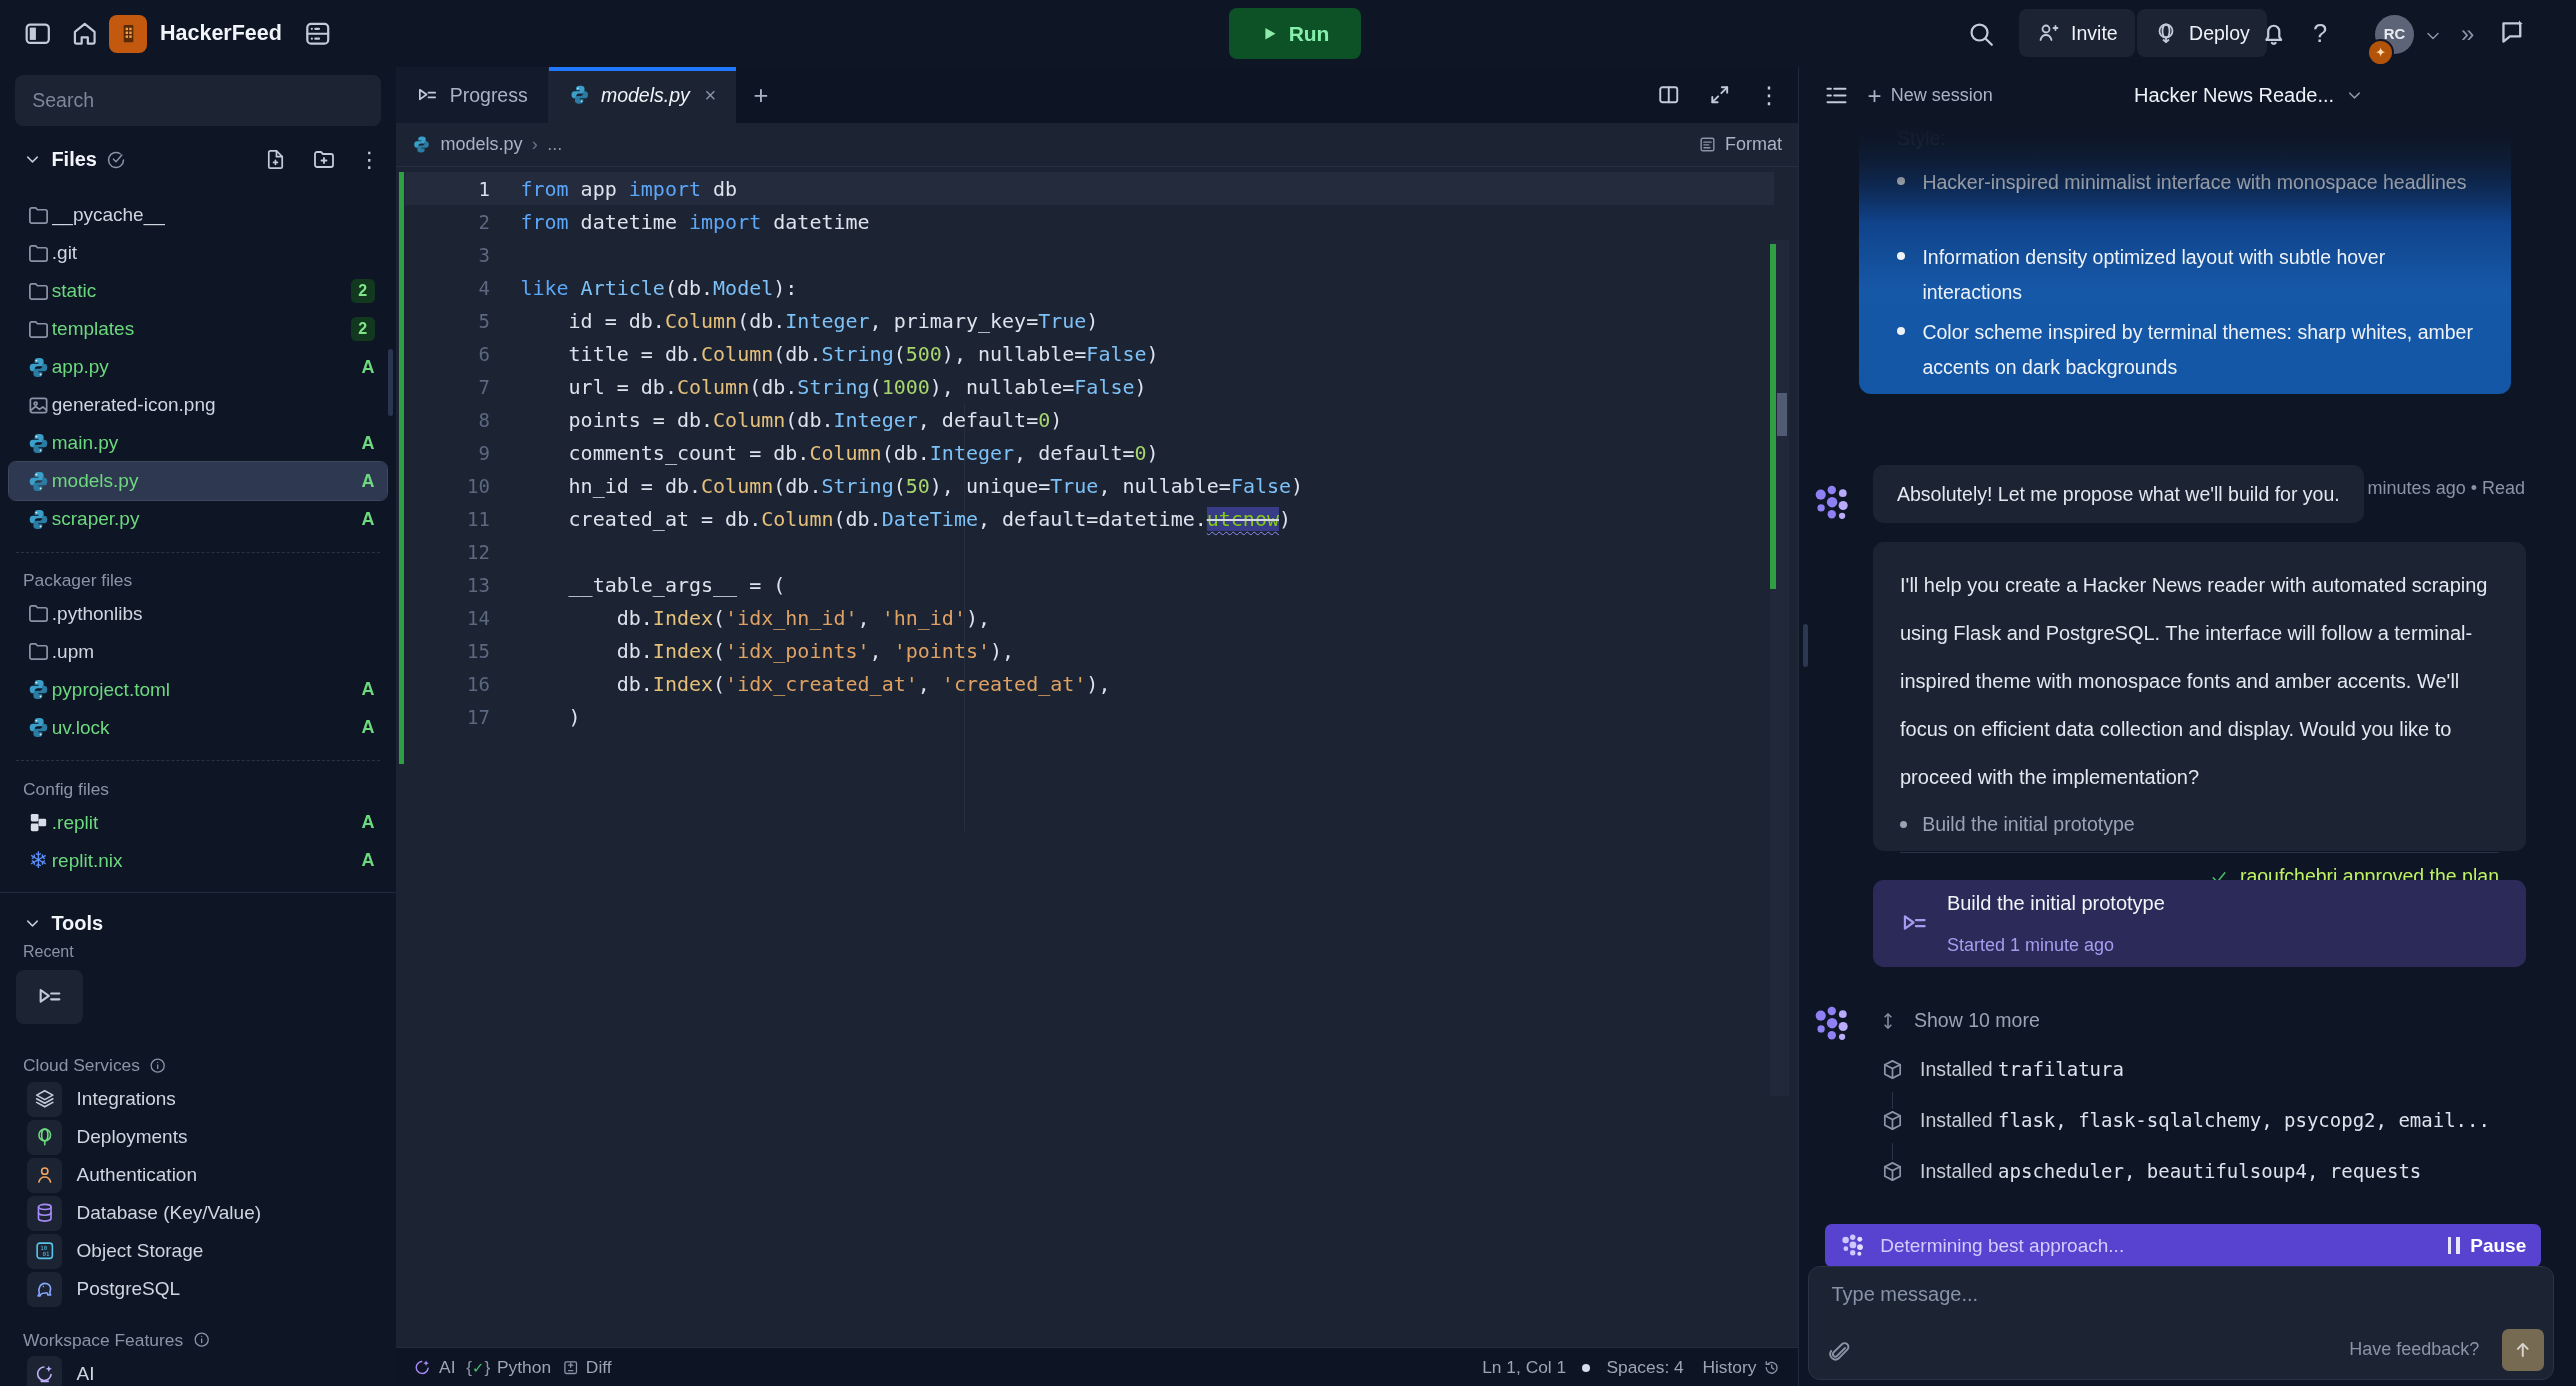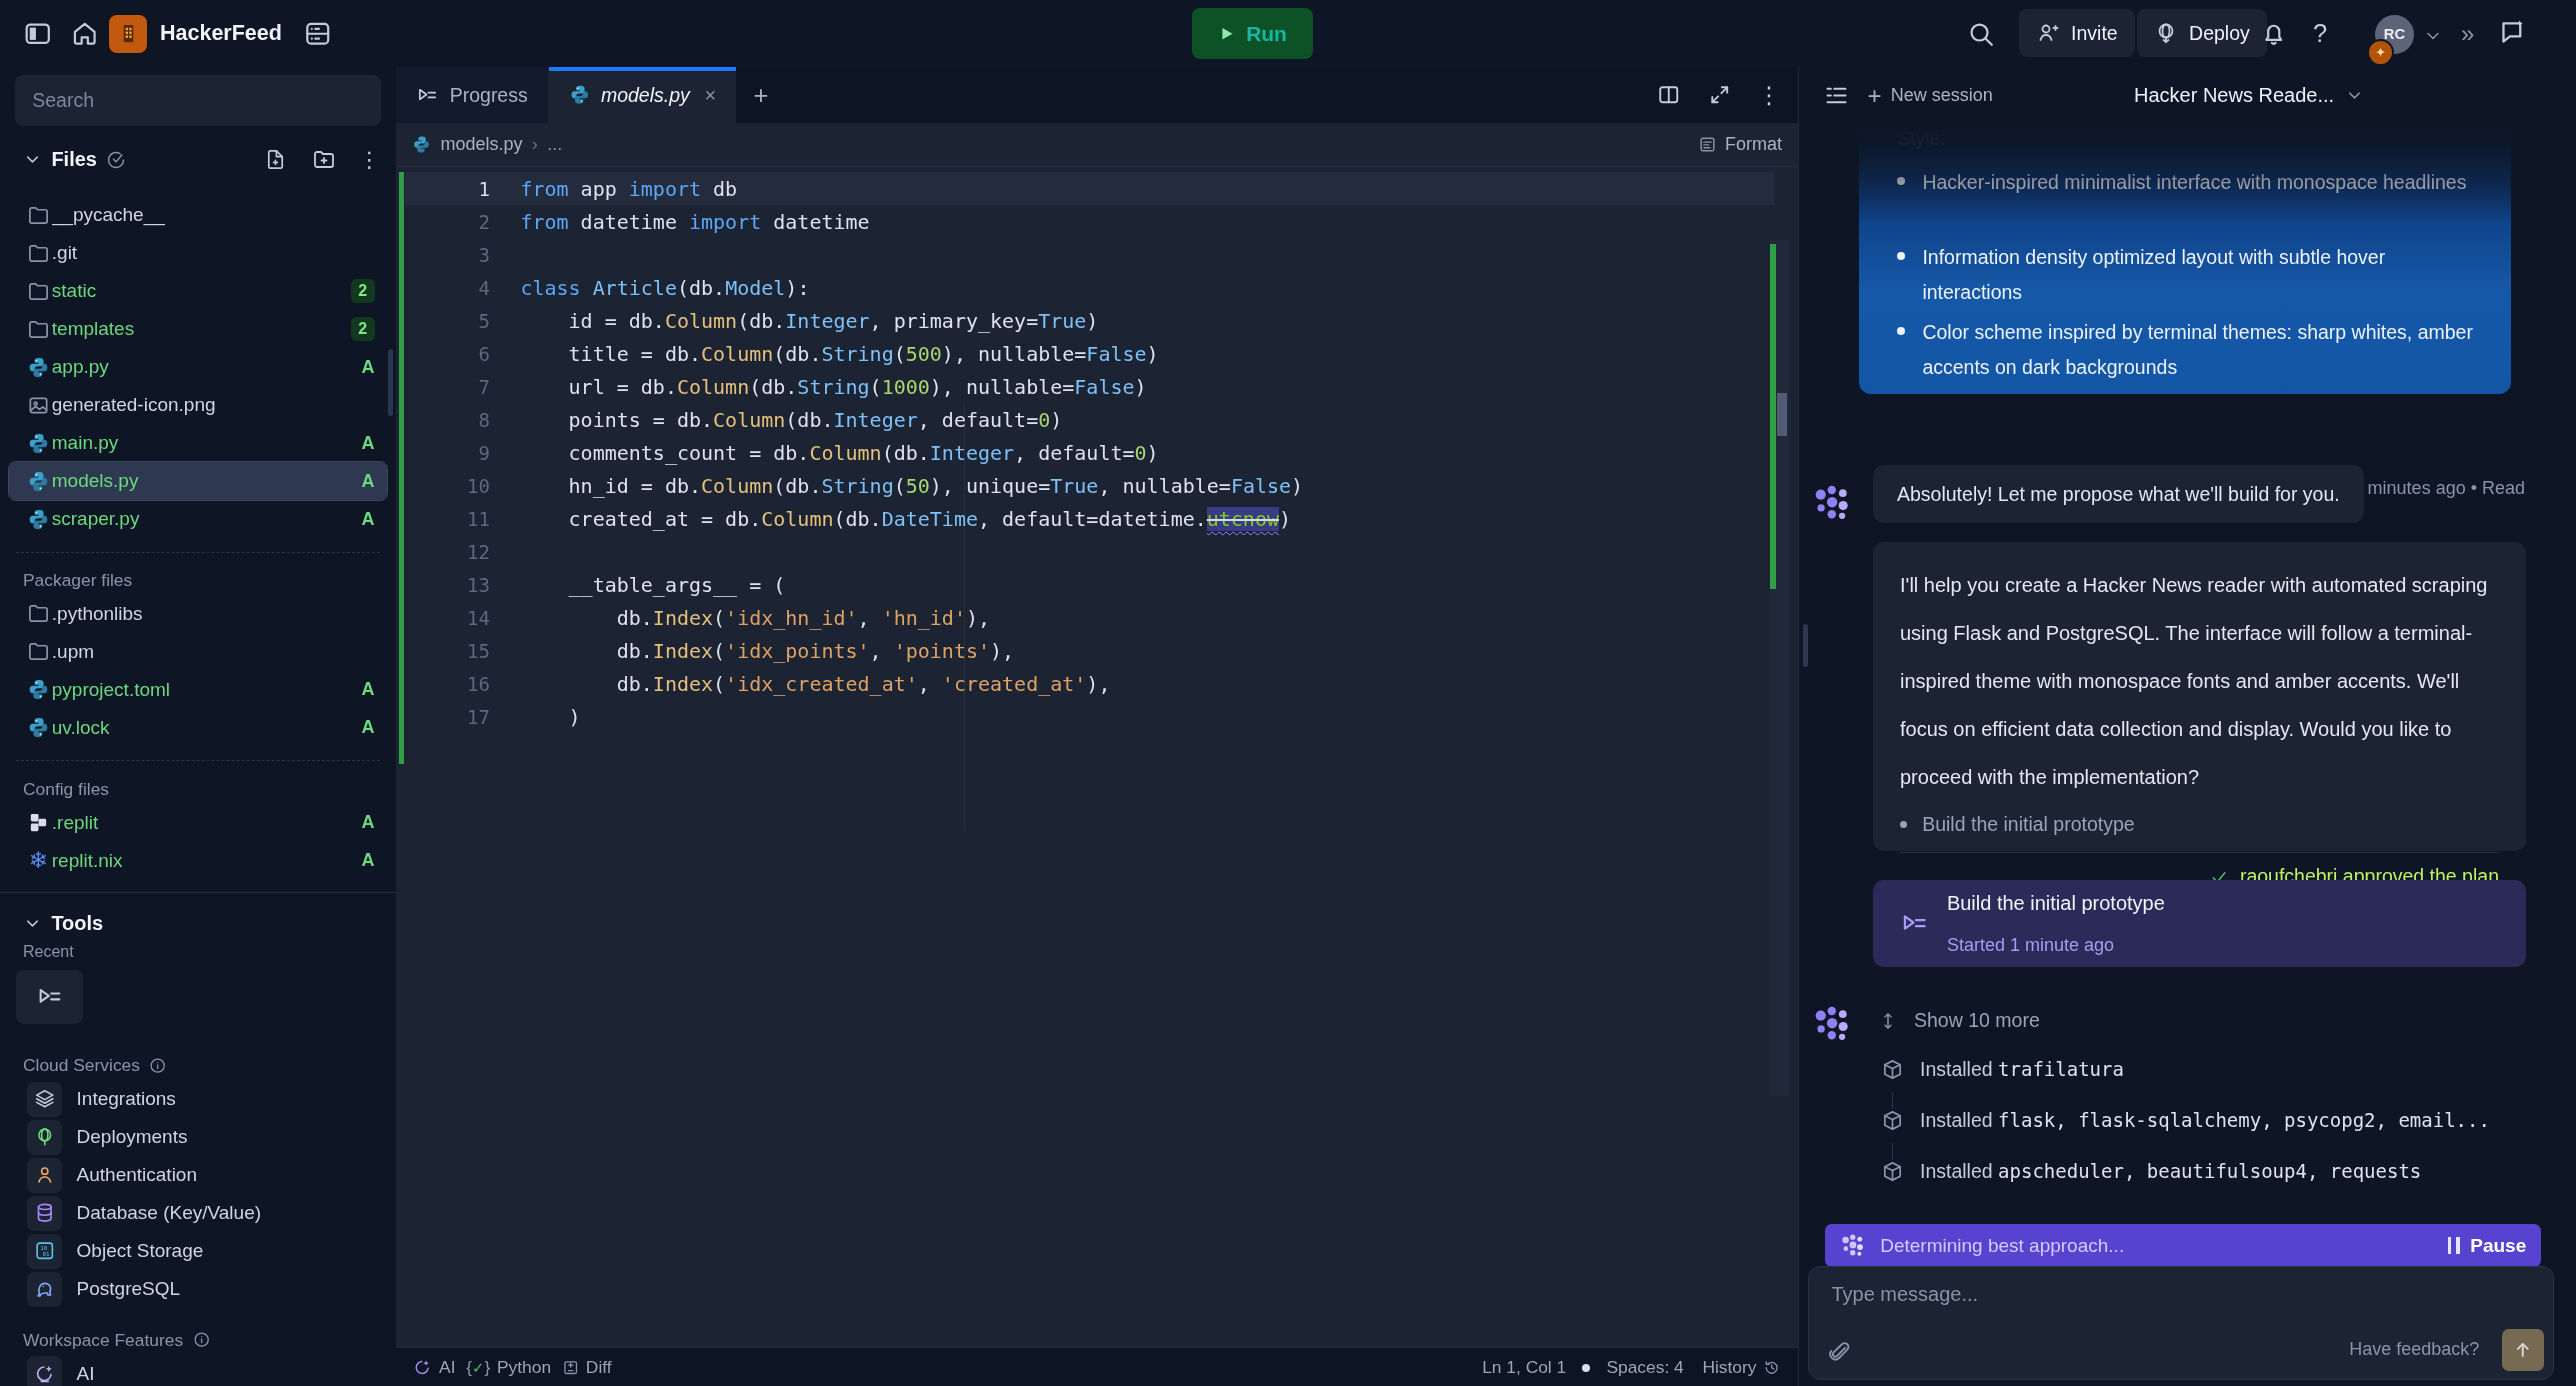--- a/index.html
+++ b/index.html
@@ -4,21 +4,21 @@
 <style>
   html,body{margin:0;padding:0;background:#0e1525;font-family:"Liberation Sans",sans-serif;color:#e6edf3;}
   #app{position:relative;width:2576px;height:1387px;overflow:hidden;background:#0e1525;}
   .abs{position:absolute;}
   svg{display:block;}
   .ico{fill:none;stroke:#c3cbd9;stroke-width:1.8;stroke-linecap:round;stroke-linejoin:round;}
   .ico.dim{stroke:#8b94a7;}
   
   #topbar{position:absolute;left:0;top:0;width:2576px;height:67px;background:#0e1525;border-bottom:1.3px solid #1a2235;}
   .tbtn{position:absolute;top:9.4px;height:48px;display:flex;align-items:center;gap:10.7px;background:#1c2333;border-radius:8px;padding:0 17.4px;font-size:19.5px;color:#eef2f8;cursor:pointer;}
-  #run-btn{position:absolute;left:1192px;top:8px;width:121px;height:51px;background:#0d5126;border-radius:8px;display:flex;align-items:center;justify-content:center;gap:10.7px;font-size:21px;font-weight:700;color:#14b8a6;}
+  #run-btn{position:absolute;left:1229px;top:8px;width:132px;height:51px;background:#0d5126;border-radius:8px;display:flex;align-items:center;justify-content:center;gap:10.7px;font-size:21px;font-weight:700;color:#86efac;}
   .avatar{position:absolute;left:2375px;top:14.8px;width:39px;height:39px;border-radius:50%;background:#5d6477;display:flex;align-items:center;justify-content:center;font-size:14.8px;font-weight:700;color:#e8ecf3;}
   .avatar-badge{position:absolute;left:2367px;top:39px;width:23px;height:23px;border-radius:50%;background:#b35309;border:2px solid #0e1525;display:flex;align-items:center;justify-content:center;color:#ffd9a8;font-size:13.4px;}
   
   #sidebar{position:absolute;left:0;top:67px;width:396px;height:1320px;background:#0e1525;border-right:1.3px solid #1c2638;overflow:hidden;}
   #search-box{margin:8px 14.8px 0 14.8px;height:51px;background:#1c2333;border-radius:8px;display:flex;align-items:center;}
   #search-box input{background:transparent;border:0;outline:0;color:#cfd6e0;font-size:19.5px;padding:0 17.4px;width:100%;font-family:"Liberation Sans",sans-serif;}
   #search-box input::placeholder{color:#7d8799;}
   .sect-head{display:flex;align-items:center;gap:9.4px;padding:0 14.8px 0 23px;height:38px;}
   .sect-head .lbl{font-size:20px;font-weight:700;color:#f1f4f9;}
   .spacer{flex:1;}
@@ -514,21 +514,21 @@
       </span>
     </div>
 
     <div id="code">
       <div id="activeline"></div>
       <div id="gitbar"></div>
       <div id="lines">
           <div class="cl"><span class="ln">1</span><span class="lc"><span class="tk">from</span><span class="tt"> app </span><span class="tk">import</span><span class="tt"> db</span></span></div>
           <div class="cl"><span class="ln">2</span><span class="lc"><span class="tk">from</span><span class="tt"> datetime </span><span class="tk">import</span><span class="tt"> datetime</span></span></div>
           <div class="cl"><span class="ln">3</span><span class="lc"></span></div>
-          <div class="cl"><span class="ln">4</span><span class="lc"><span class="tk">class</span><span class="tt"> </span><span class="tb">Article</span><span class="tt">(db.</span><span class="tb">Model</span><span class="tt">):</span></span></div>
+          <div class="cl"><span class="ln">4</span><span class="lc"><span class="tk">like</span><span class="tt"> </span><span class="tb">Article</span><span class="tt">(db.</span><span class="tb">Model</span><span class="tt">):</span></span></div>
           <div class="cl"><span class="ln">5</span><span class="lc"><span class="tt">    id = db.</span><span class="ty">Column</span><span class="tt">(db.</span><span class="tb">Integer</span><span class="tt">, primary_key=</span><span class="tb">True</span><span class="tt">)</span></span></div>
           <div class="cl"><span class="ln">6</span><span class="lc"><span class="tt">    title = db.</span><span class="ty">Column</span><span class="tt">(db.</span><span class="tb">String</span><span class="tt">(</span><span class="tn">500</span><span class="tt">), nullable=</span><span class="tb">False</span><span class="tt">)</span></span></div>
           <div class="cl"><span class="ln">7</span><span class="lc"><span class="tt">    url = db.</span><span class="ty">Column</span><span class="tt">(db.</span><span class="tb">String</span><span class="tt">(</span><span class="tn">1000</span><span class="tt">), nullable=</span><span class="tb">False</span><span class="tt">)</span></span></div>
           <div class="cl"><span class="ln">8</span><span class="lc"><span class="tt">    points = db.</span><span class="ty">Column</span><span class="tt">(db.</span><span class="tb">Integer</span><span class="tt">, default=</span><span class="tn">0</span><span class="tt">)</span></span></div>
           <div class="cl"><span class="ln">9</span><span class="lc"><span class="tt">    comments_count = db.</span><span class="ty">Column</span><span class="tt">(db.</span><span class="tb">Integer</span><span class="tt">, default=</span><span class="tn">0</span><span class="tt">)</span></span></div>
           <div class="cl"><span class="ln">10</span><span class="lc"><span class="tt">    hn_id = db.</span><span class="ty">Column</span><span class="tt">(db.</span><span class="tb">String</span><span class="tt">(</span><span class="tn">50</span><span class="tt">), unique=</span><span class="tb">True</span><span class="tt">, nullable=</span><span class="tb">False</span><span class="tt">)</span></span></div>
           <div class="cl"><span class="ln">11</span><span class="lc"><span class="tt">    created_at = db.</span><span class="ty">Column</span><span class="tt">(db.</span><span class="tb">DateTime</span><span class="tt">, default=datetime.</span><span class="txw"><span class="strike">utcnow</span></span><span class="tt">)</span></span></div>
           <div class="cl"><span class="ln">12</span><span class="lc"></span></div>
           <div class="cl"><span class="ln">13</span><span class="lc"><span class="tt">    __table_args__ = (</span></span></div>
           <div class="cl"><span class="ln">14</span><span class="lc"><span class="tt">        db.</span><span class="ty">Index</span><span class="tt">(</span><span class="ts">'idx_hn_id'</span><span class="tt">, </span><span class="ts">'hn_id'</span><span class="tt">),</span></span></div>

